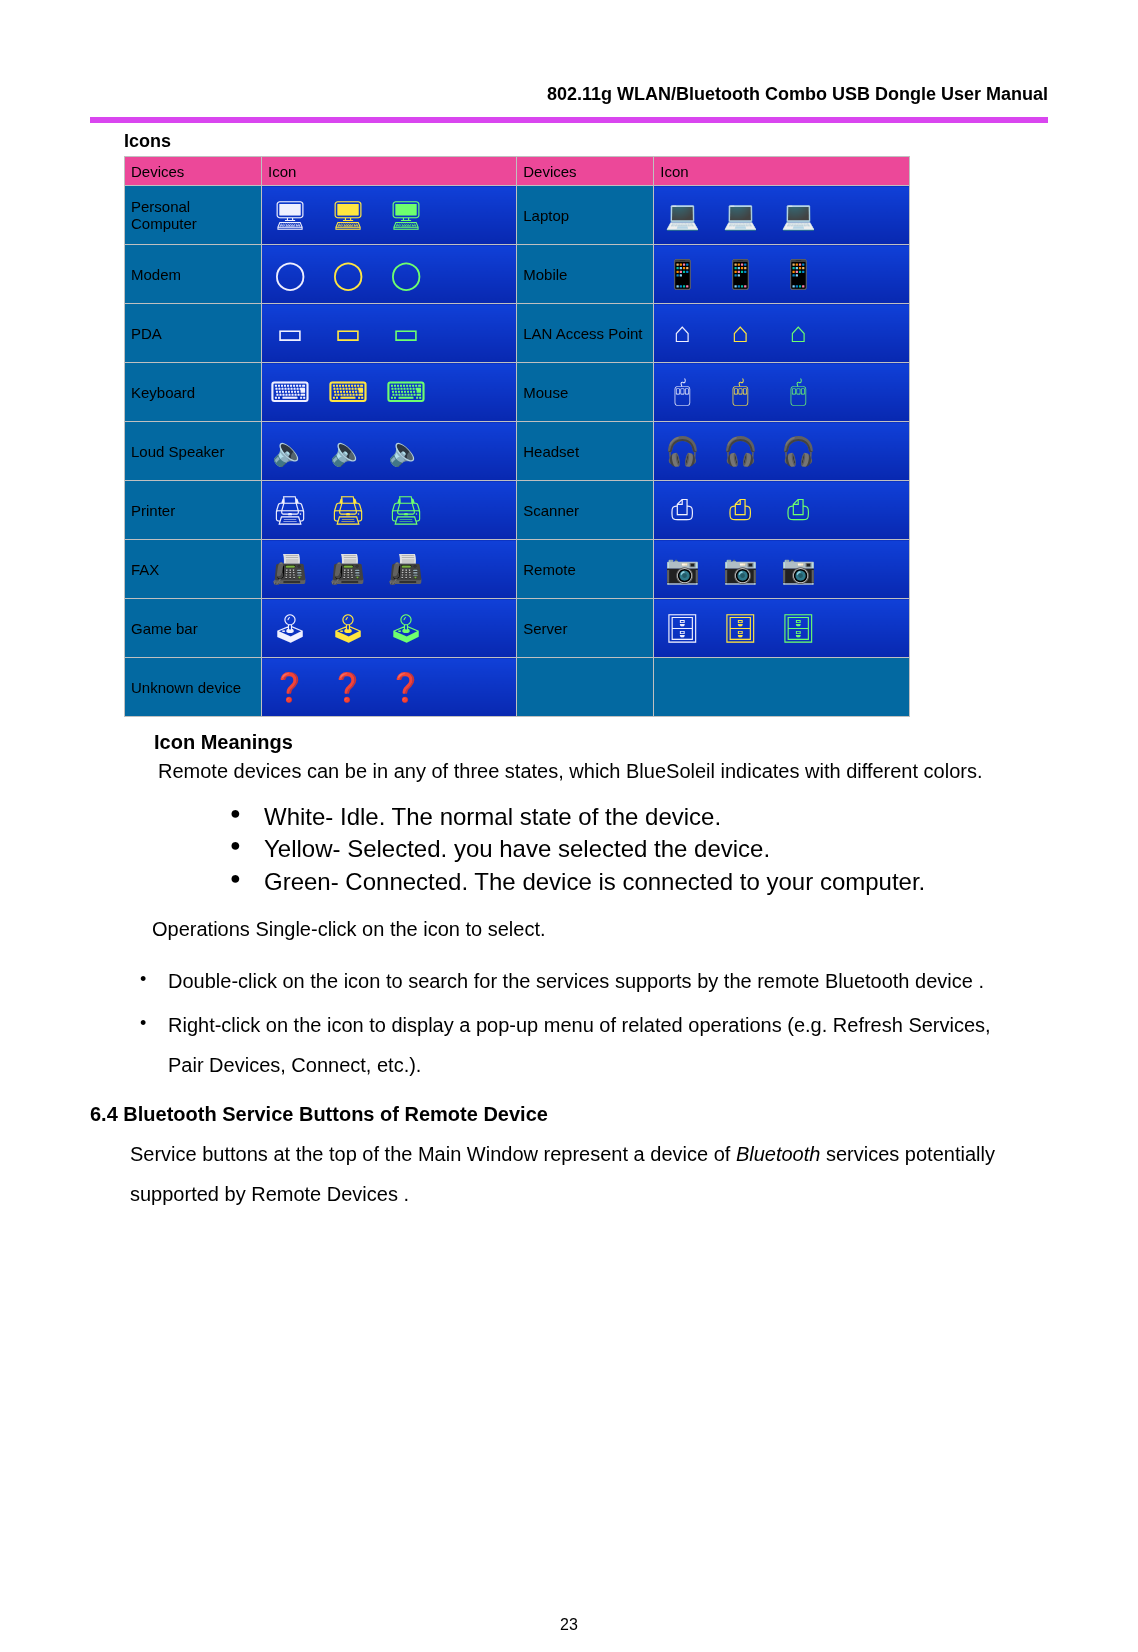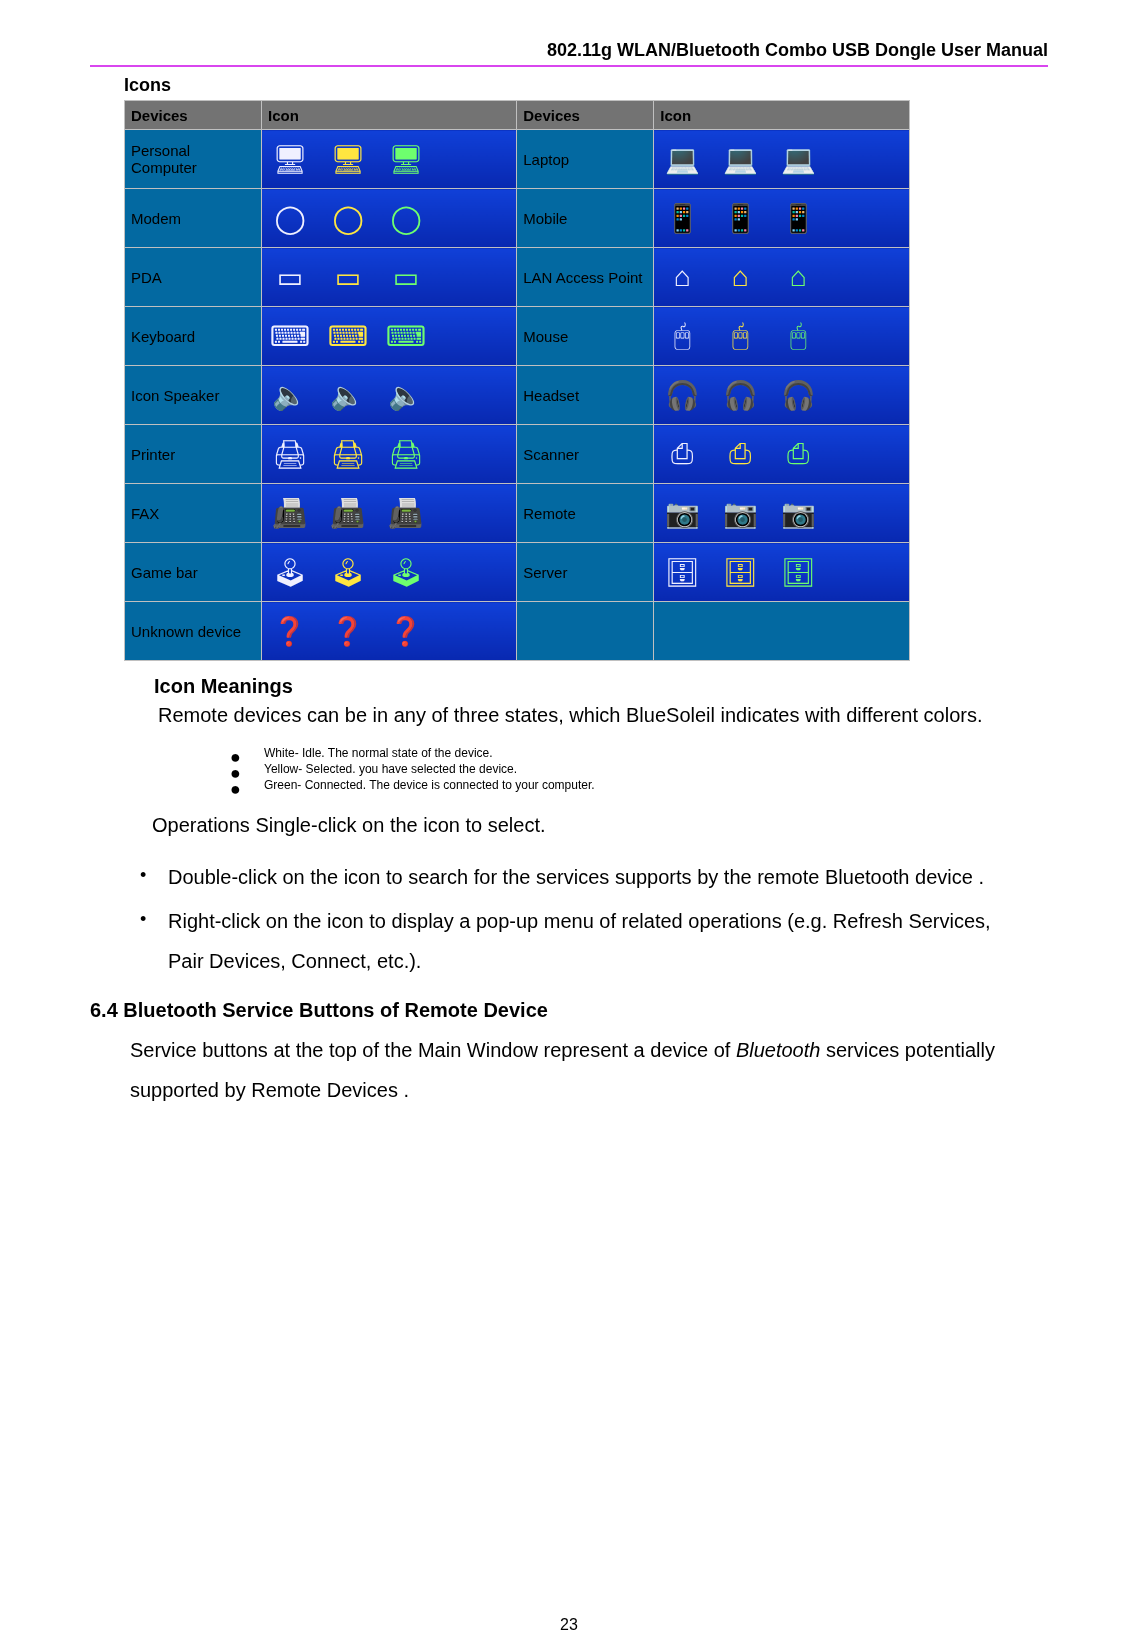--- a/index.html
+++ b/index.html
@@ -11,43 +11,44 @@
     height: 1652px;
     position: relative;
   }
   .page {
     padding: 40px 90px 0 90px;
   }
   .header {
     text-align: right;
     font-weight: bold;
     font-size: 18px;
-    border-bottom: 2px solid #d946ef;
-    padding-bottom: 4px;
+    border-bottom: 6px solid #d946ef;
+    padding-bottom: 12px;
     margin-bottom: 8px;
+    margin-top: 44px;
   }
   .icons-title {
     font-weight: bold;
     font-size: 18px;
     margin: 6px 0 4px 34px;
   }
   .icons-table {
     border-collapse: collapse;
     margin-left: 34px;
     width: 82%;
   }
   .icons-table th, .icons-table td {
     border: 1px solid #c0c0c0;
     font-size: 15px;
     text-align: left;
     padding: 0;
   }
   .icons-table th {
-    background: #737373;
-    font-weight: bold;
+    background: #ec4899;
+    font-weight: normal;
     padding: 4px 6px;
     height: 20px;
   }
   .icons-table td.label {
     padding: 4px 6px;
     width: 110px;
     background: #0369a1;
     vertical-align: middle;
   }
   .icons-table td.iconcell {
@@ -85,21 +86,21 @@
     font-size: 20px;
     margin: 0 40px 0 68px;
     line-height: 1.35;
   }
   .bullets {
     margin: 16px 0 20px 140px;
     padding: 0;
     list-style: none;
   }
   .bullets li {
-    font-size: 12px;
+    font-size: 24px;
     position: relative;
     padding-left: 34px;
     line-height: 1.35;
   }
   .bullets li:before {
     content: "●";
     position: absolute;
     left: 0;
     font-size: 18px;
   }
@@ -230,21 +231,21 @@
           <td class="label">Mouse</td>
           <td class="iconcell">
             <div class="iconrow">
               <div class="device-icon white">🖱</div>
               <div class="device-icon yellow">🖱</div>
               <div class="device-icon green">🖱</div>
             </div>
           </td>
         </tr>
         <tr>
-          <td class="label">Icon Speaker</td>
+          <td class="label">Loud Speaker</td>
           <td class="iconcell">
             <div class="iconrow">
               <div class="device-icon white">🔈</div>
               <div class="device-icon yellow">🔈</div>
               <div class="device-icon green">🔈</div>
             </div>
           </td>
           <td class="label">Headset</td>
           <td class="iconcell">
             <div class="iconrow">

